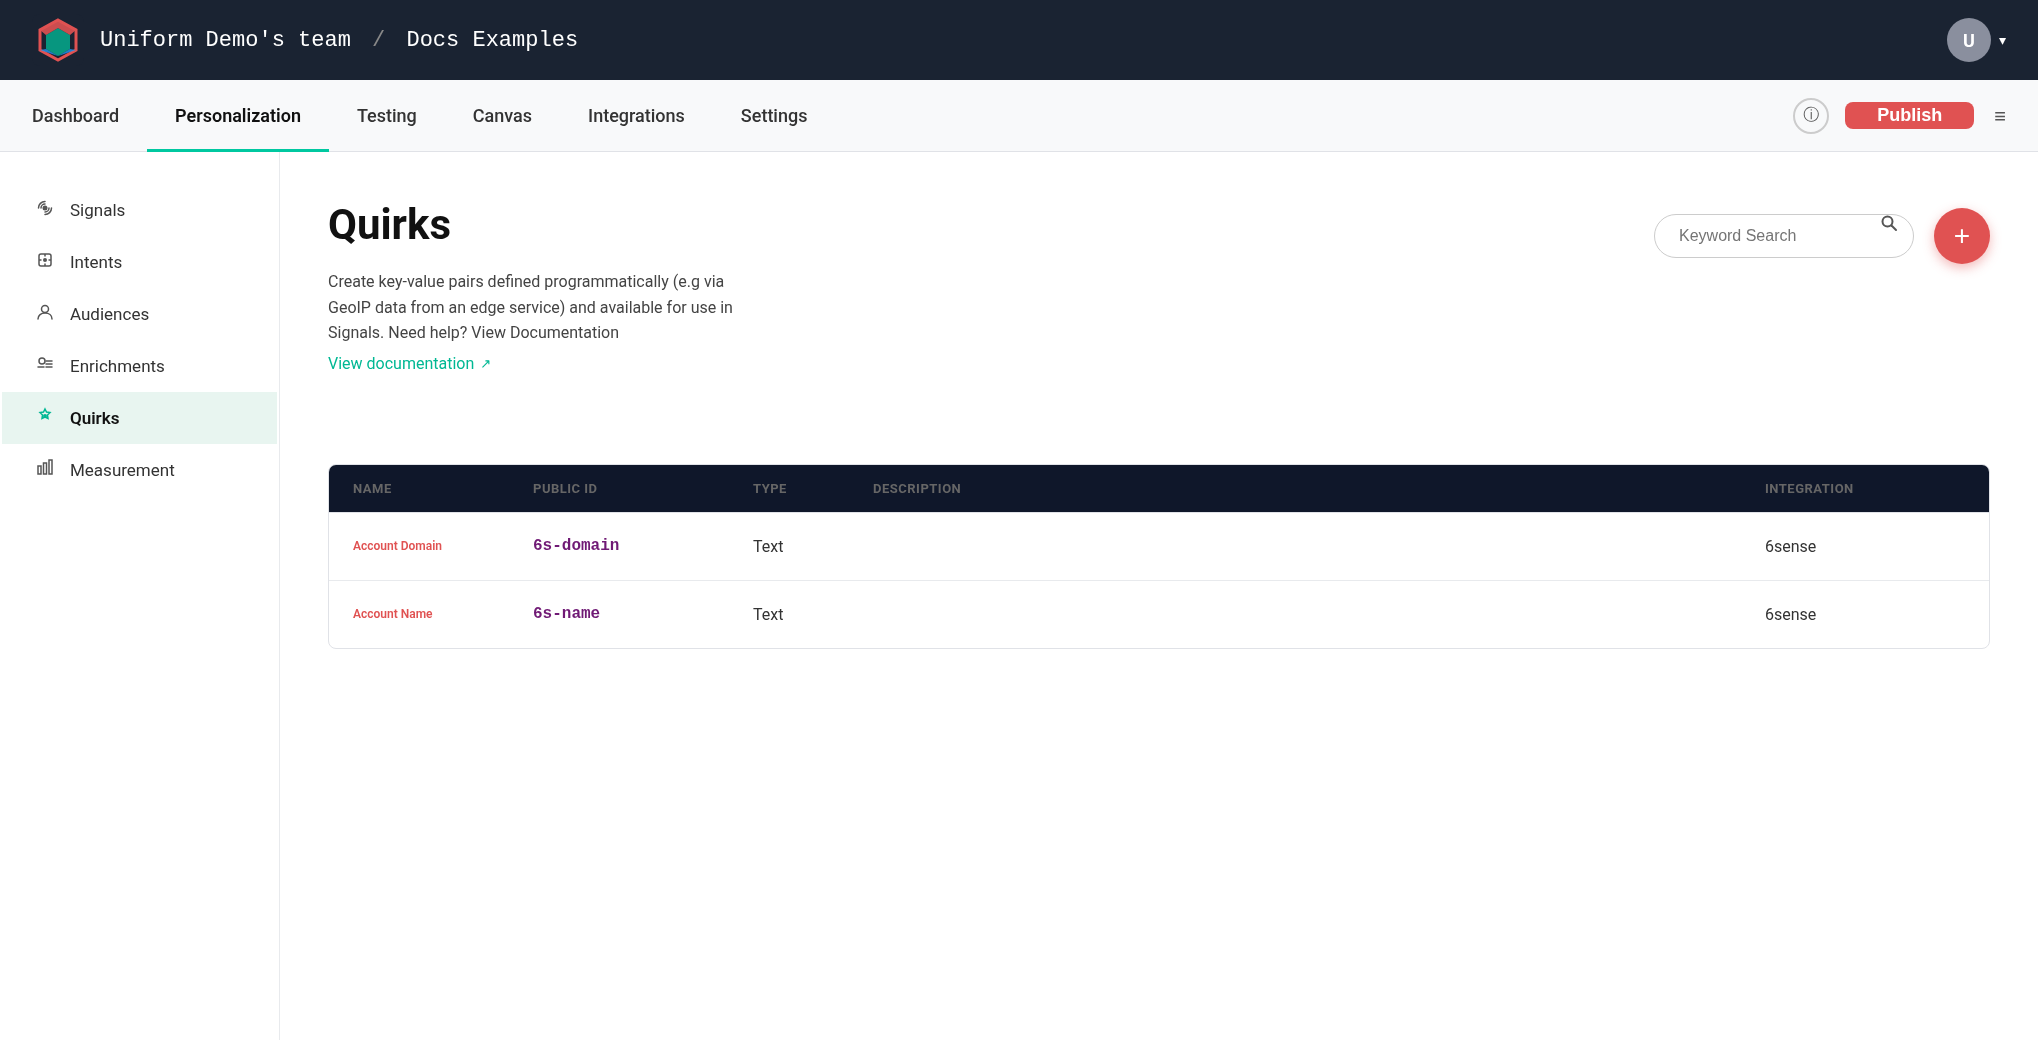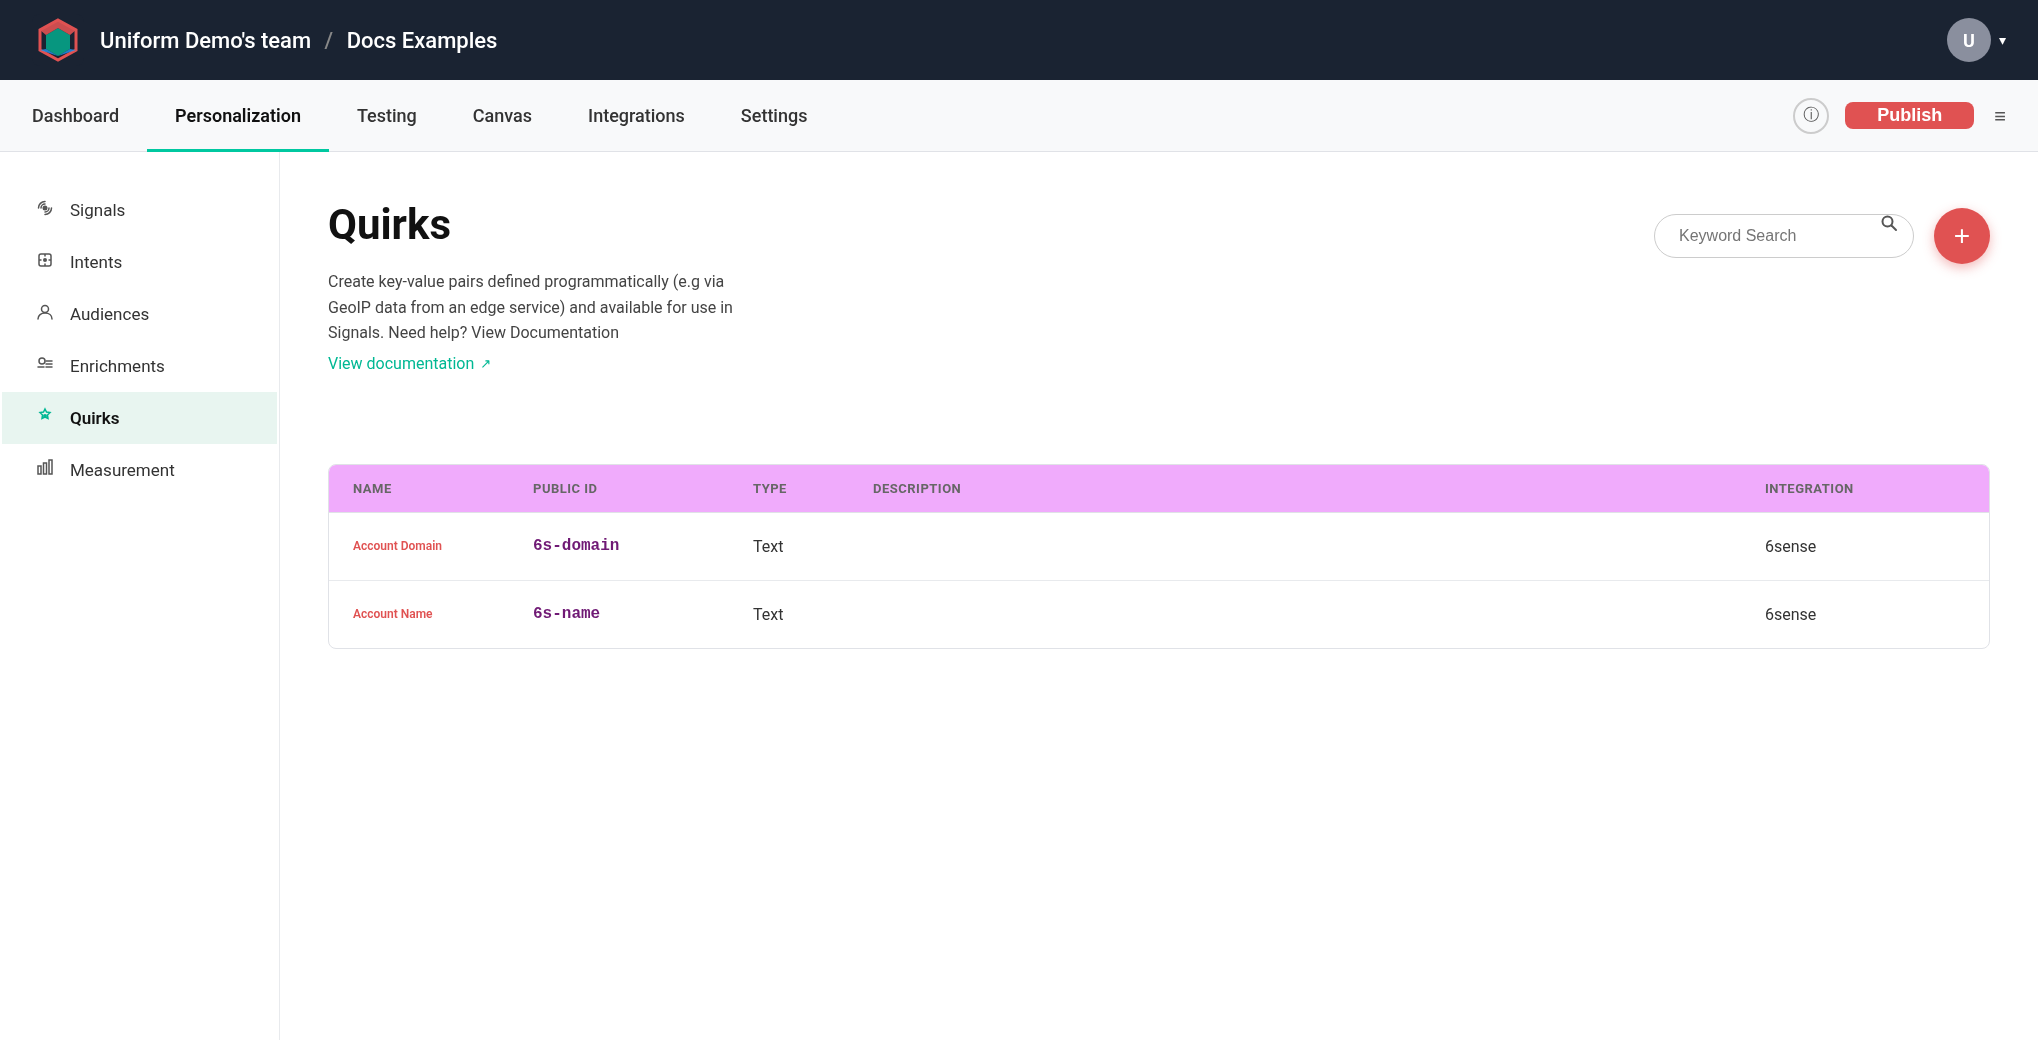--- a/index.html
+++ b/index.html
@@ -11,20 +11,21 @@
       height: 80px;
       display: flex;
       align-items: center;
       justify-content: space-between;
       padding: 0 32px;
     }
     .top-bar-left {
       display: flex;
       align-items: center;
       gap: 16px;
+      font-family: Liberation Mono, monospace;
     }
     .logo {
       width: 52px;
       height: 52px;
     }
     .team-title {
       color: white;
       font-size: 22px;
       font-weight: 500;
     }
@@ -252,21 +253,21 @@
 
     
     .table-container {
       border: 1px solid #e0e2e7;
       border-radius: 8px;
       overflow: hidden;
     }
     .table-header {
       display: grid;
       grid-template-columns: 180px 220px 120px 1fr 200px;
-      background: #f0abfc;
+      background: #0f172a;
       padding: 16px 24px;
       border-bottom: 1px solid #e0e2e7;
     }
     .th {
       font-size: 13px;
       font-weight: 700;
       color: #666;
       letter-spacing: 0.5px;
       text-transform: uppercase;
     }

